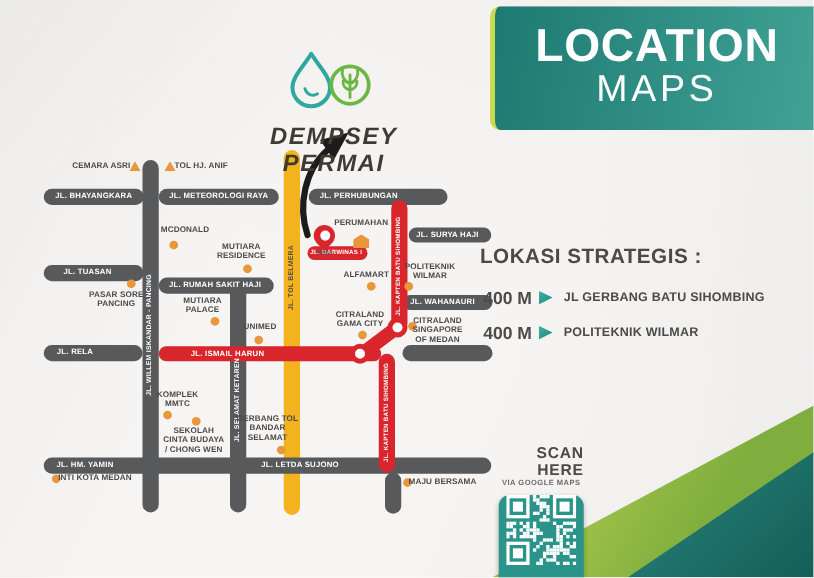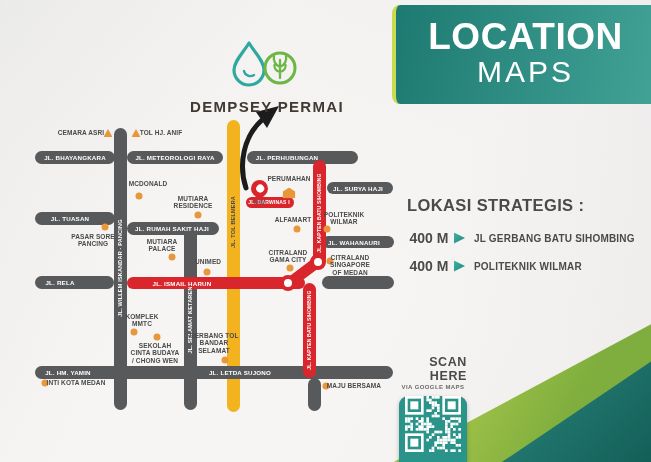--- a/index.html
+++ b/index.html
@@ -39,29 +39,29 @@
   .house{position:absolute;width:13px;height:11px;background:#e8973b;
     clip-path:polygon(50% 0,100% 38%,100% 100%,0 100%,0 38%);transform:translate(-50%,-50%);}
   .map-pin{position:absolute;left:251px;top:180px;width:17px;height:17px;background:#d8262c;
     border-radius:50% 50% 50% 0;transform:rotate(-45deg);z-index:3;}
   .map-pin::after{content:"";position:absolute;inset:4.5px;background:#fff;border-radius:50%;}
   .pin-shadow{position:absolute;left:252px;top:200px;width:15px;height:4px;
     background:rgba(90,90,95,.45);border-radius:50%;z-index:2;}
   .arrow-svg{position:absolute;inset:0;pointer-events:none;z-index:2;}
   
   .logo{position:absolute;left:181px;top:40px;width:172px;text-align:center;z-index:3;}
-  .brand-name{margin-top:2px;font-size:15px;font-weight:bold;letter-spacing:1.3px;color:#403a33;}
+  .brand-name{margin-top:2px;font-size:19px;font-weight:bold;letter-spacing:1.3px;color:#403a33;font-style:italic;}
   
   .header-box{position:absolute;left:392px;top:5px;width:259px;height:99px;
     background:linear-gradient(100deg,#1d7a72,#42a295);
     border-left:4px solid #cbdb4f;border-radius:8px 0 0 8px;
     color:#fff;text-align:center;z-index:4;}
   .header-line1{font-size:37px;font-weight:bold;letter-spacing:.5px;margin-top:13px;line-height:1;}
   .header-line2{font-size:30px;font-weight:normal;letter-spacing:3px;line-height:1.1;}
-  .strategis{position:absolute;left:407px;top:196px;width:240px;z-index:4;}
+  .strategis{position:absolute;left:384px;top:196px;width:240px;z-index:4;}
   .s-head{font-size:16.5px;font-weight:bold;color:#4a4a4b;letter-spacing:.4px;}
   .s-row{position:absolute;left:0;display:flex;align-items:center;text-align:center;}
   .s-dist{width:44px;font-size:14px;font-weight:bold;color:#4a4a4b;}
   .play-icon{width:11px;height:11px;margin:0 9px 0 3px;
     background:linear-gradient(135deg,#3db3a4,#1f8478);
     clip-path:polygon(0 0,100% 50%,0 100%);flex:none;}
   .s-label{font-size:10px;font-weight:bold;color:#4a4a4b;letter-spacing:.2px;white-space:nowrap;}
   .scan{position:absolute;left:399px;top:355px;z-index:5;}
   .scan-title{font-size:12.5px;font-weight:bold;color:#4a4a4b;letter-spacing:.6px;text-align:right;width:68px;}
   .scan-sub{font-size:6px;font-weight:bold;color:#6b6b6b;letter-spacing:.4px;text-align:center;width:68px;margin-top:1px;}

